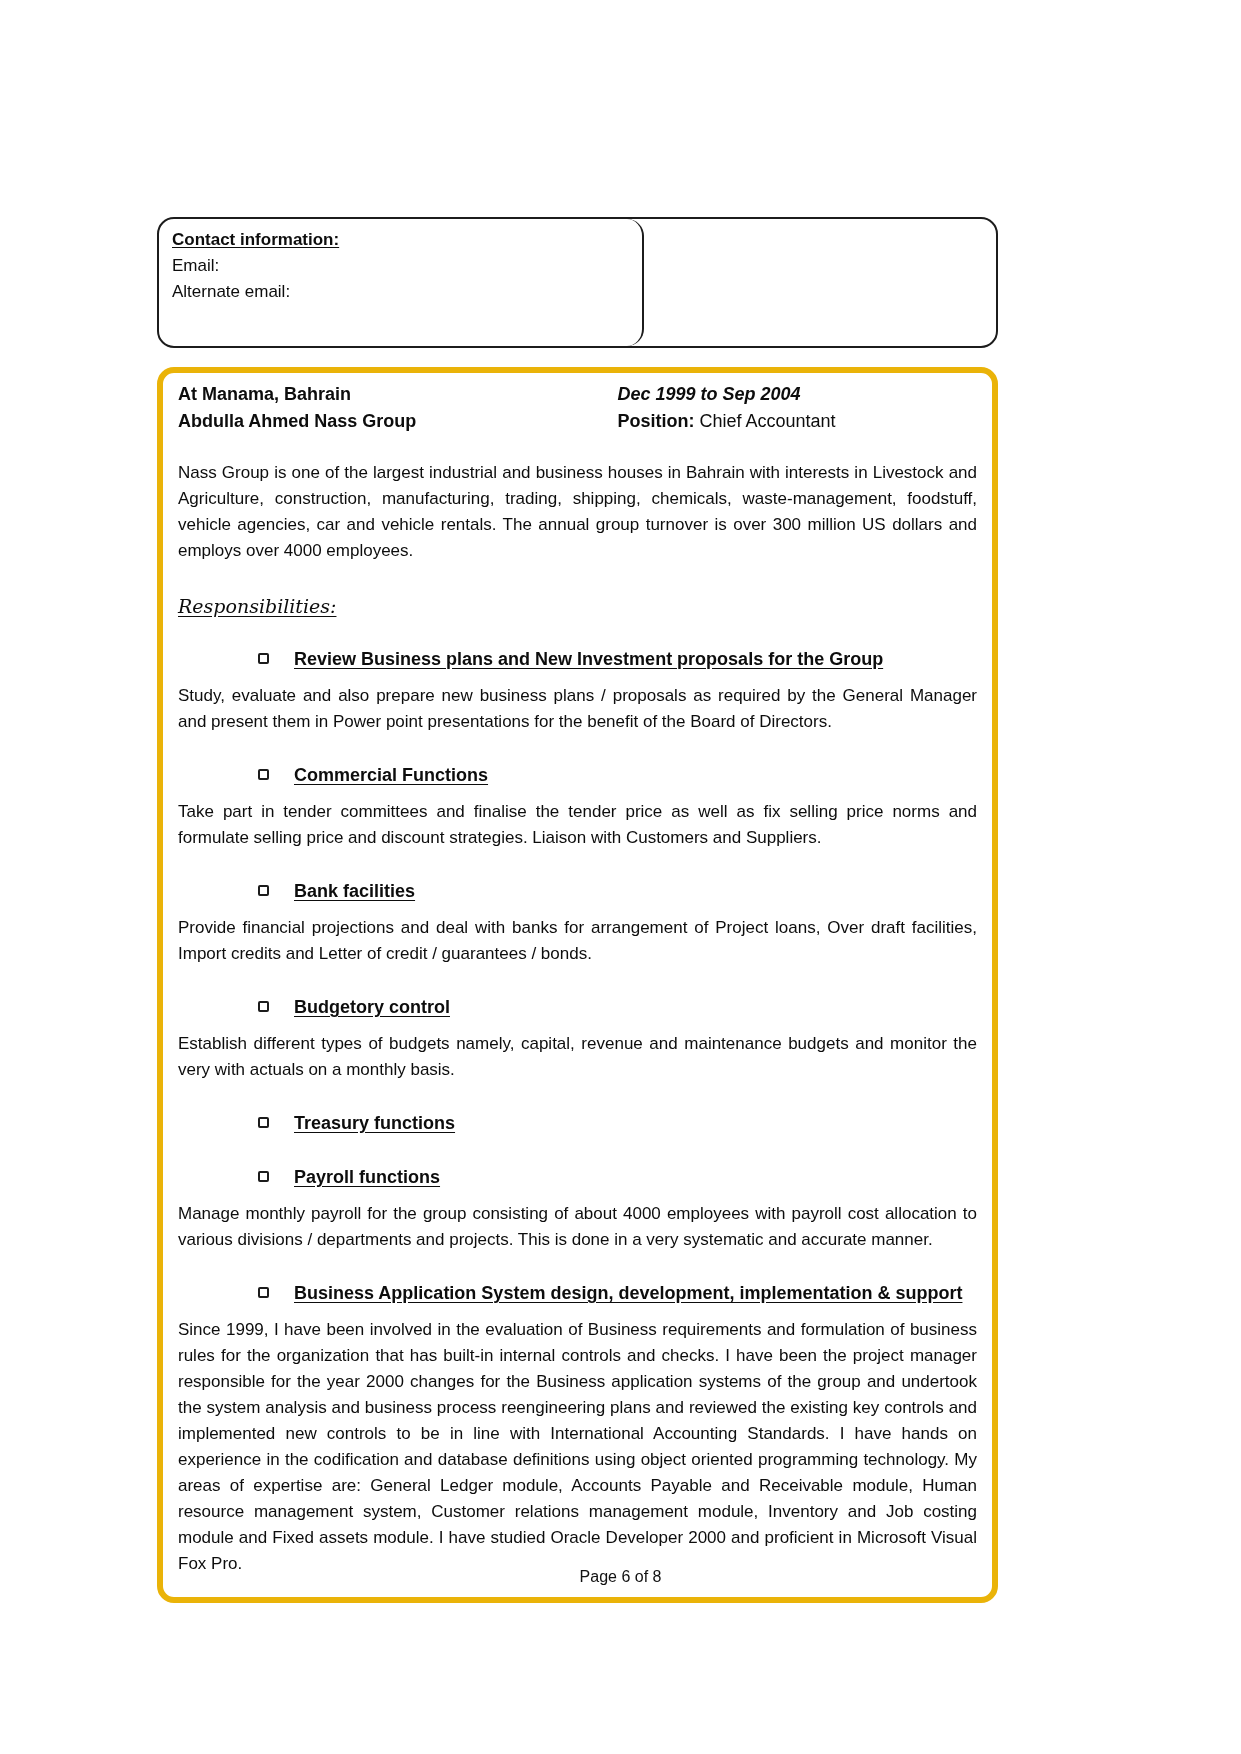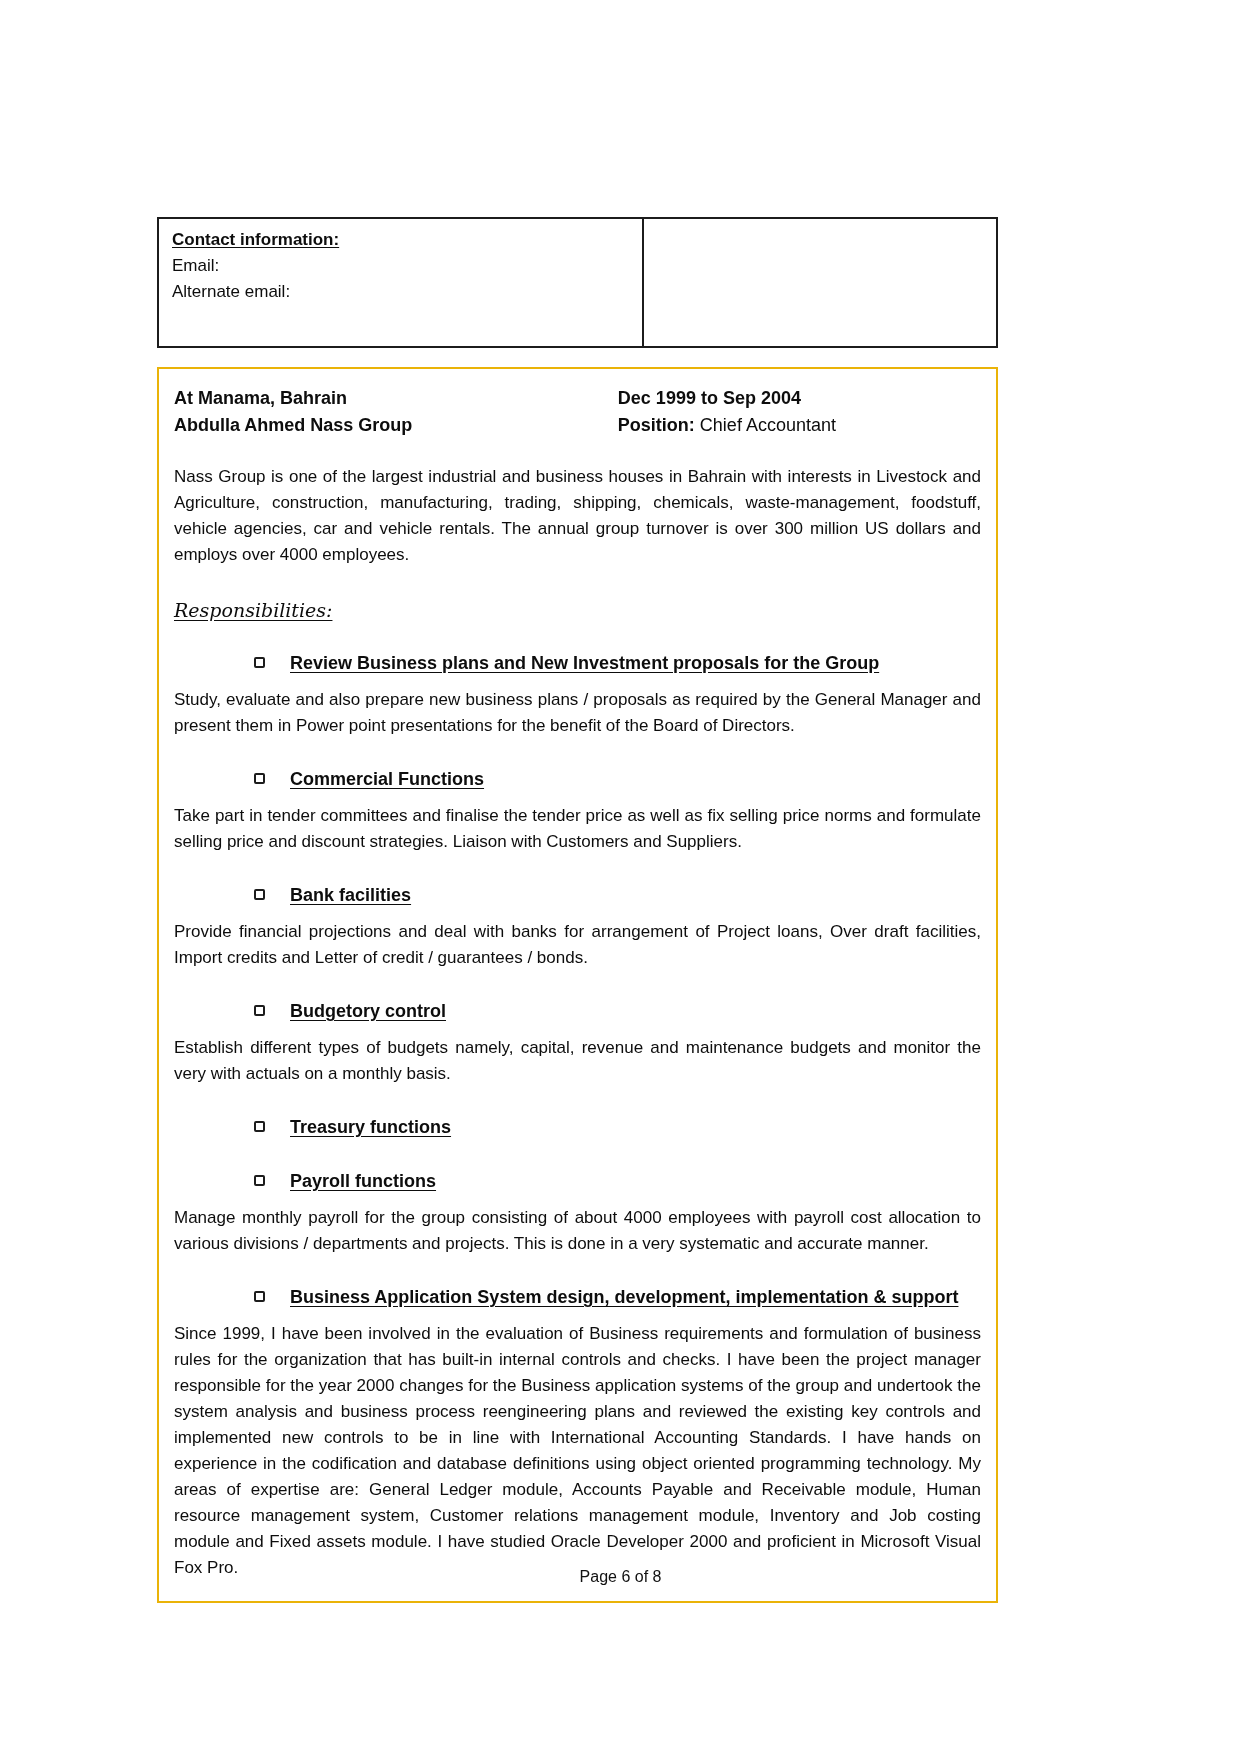--- a/index.html
+++ b/index.html
@@ -1,15 +1,15 @@
 <!DOCTYPE html>
 <html><head>
 <meta charset="utf-8">
 <style>
-  * { margin: 0; padding: 0; box-sizing: border-box; }
+  * { margin: 0; padding: 0; box-sizing: border-box; border-radius: 17px; }
   html, body { background: #ffffff; }
   body {
     width: 1241px; height: 1754px;
     position: relative;
     font-family: "Liberation Sans", sans-serif;
     color: #0d0d0d;
   }
   .page { position: absolute; inset: 0; background: #ffffff; }
 
   
@@ -29,29 +29,29 @@
   .contact-title {
     font-weight: bold;
     text-decoration: underline;
     text-underline-offset: 2px;
   }
 
   
   .job-box {
     position: absolute; left: 157px; top: 367px;
     width: 841px; min-height: 1218px;
-    border: 2px solid #eab308;
-    padding: 16px 15px 20px 15px;
+    border: 6px solid #eab308;
+    padding: 8px 15px 20px 15px;
     font-size: 17px; line-height: 26px;
   }
   .job-header { display: flex; }
   .job-header-left { width: 55%; font-weight: bold; font-size: 18px; line-height: 27px; }
   .job-header-right { flex: 1; font-size: 18px; line-height: 27px; }
   .bold { font-weight: bold; margin-top: 14px; }
-  .job-period { font-weight: bold; }
+  .job-period { font-weight: bold; font-style: italic; }
 
   .para {
     margin-top: 25px;
     text-align: justify;
   }
 
   .responsibilities {
     margin-top: 29px;
     font-family: "DejaVu Serif", serif;
     font-style: italic;

